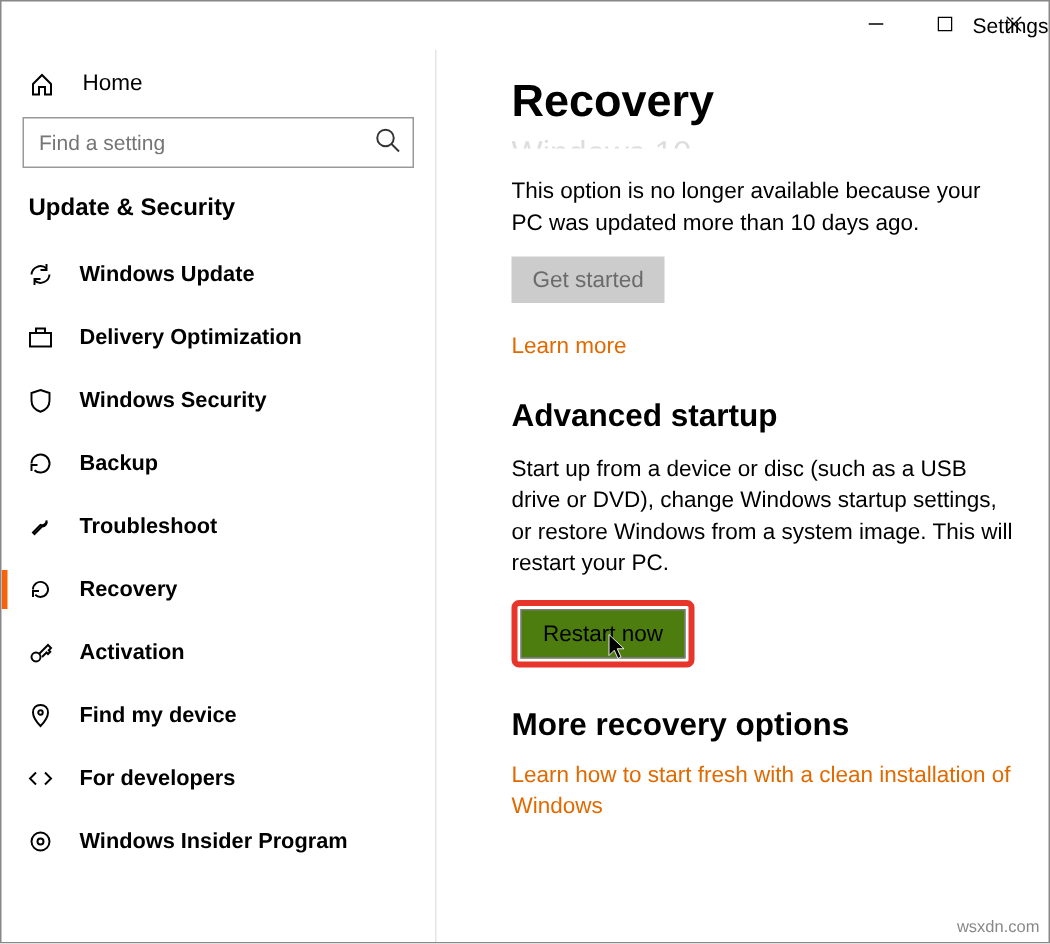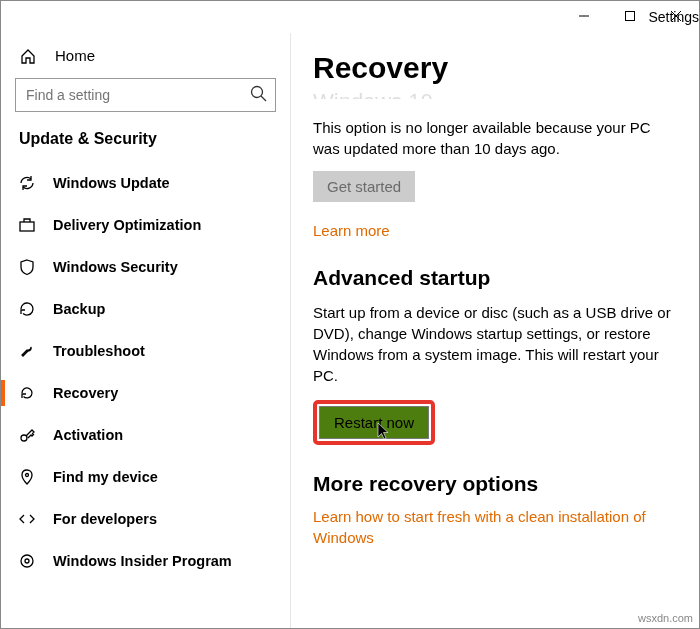--- a/index.html
+++ b/index.html
@@ -1,21 +1,21 @@
 <!DOCTYPE html>
 <html><head>
 <meta charset="utf-8">
 <style>
   * { box-sizing: border-box; margin: 0; padding: 0; }
   body { font-family: "Segoe UI", Arial, sans-serif; font-size: 14px; color: #000; background: #fff; }
   .window { width: 700px; height: 629px; border: 1px solid #888; position: relative; display: flex; flex-direction: column; }
   .titlebar { height: 32px; display: flex; align-items: center; padding-left: 16px; justify-content: flex-end; }
   .win-controls { position: absolute; top: 0; right: 0; display: flex; }
   .win-btn { width: 46px; height: 30px; display: flex; align-items: center; justify-content: center; }
-  .body { flex: 1; display: flex; overflow: hidden; }
+  .body { flex: 1; display: flex; overflow: hidden; gap: 28px; }
   .sidebar { width: 290px; border-right: 1px solid #e5e5e5; padding: 4px 0 0 0; display: flex; flex-direction: column; }
   .home-row { display: flex; align-items: center; padding: 10px 18px; font-size: 15px; }
   .home-row .ico { width: 18px; margin-right: 18px; display:flex; align-items:center; justify-content:center;}
   .search-wrap { margin: 4px 14px 12px 14px; position: relative; }
   .search { width: 100%; height: 34px; border: 1px solid #999; padding: 0 34px 0 10px; font-size: 14px; color: #b91c1c; }
   .search-ico { position: absolute; right: 8px; top: 7px; width: 18px; height: 18px; }
   .category { font-weight: 700; font-size: 16px; padding: 6px 18px 14px 18px; }
   .navlist { list-style: none; flex:1; overflow:auto;}
   .nav-item { display: flex; align-items: center; padding: 12px 16px; font-size: 14.5px; cursor: pointer; position: relative; font-weight: bold; }
   .nav-item .ico { width: 20px; margin-right: 16px; display:flex; align-items:center; justify-content:center;}

